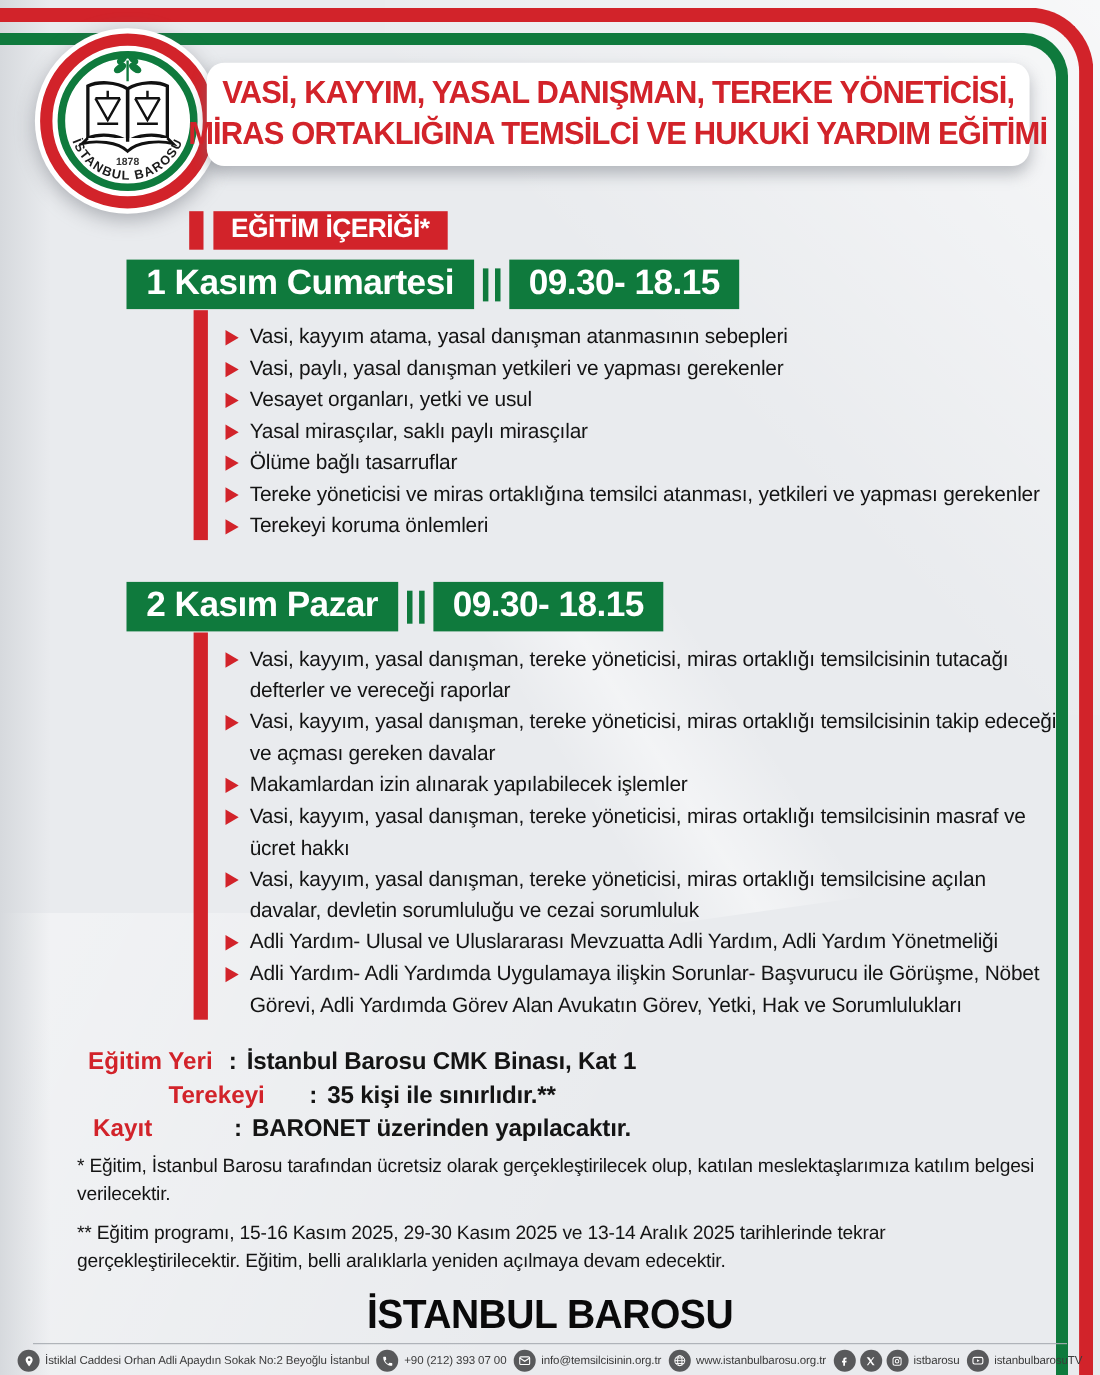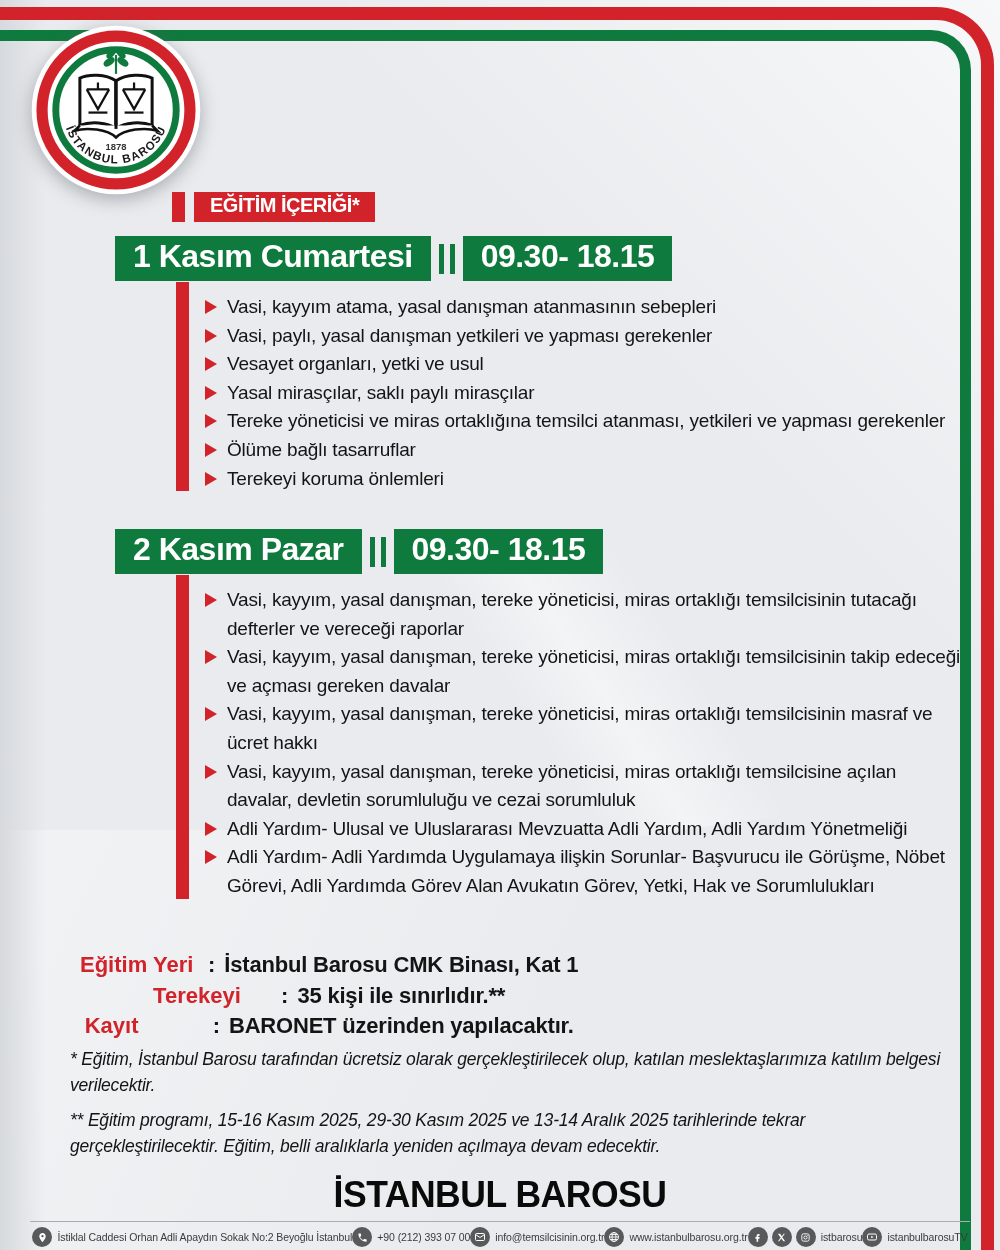--- a/index.html
+++ b/index.html
@@ -28,21 +28,21 @@
   .logo svg{filter:drop-shadow(0 5px 9px rgba(90,95,105,.45));}
   
   .title-banner{position:absolute;left:188px;top:57px;width:748px;height:94px;background:#fff;
     border-radius:16px;box-shadow:0 7px 14px rgba(110,115,125,.45);
     display:flex;flex-direction:column;justify-content:center;align-items:center;}
   .title-banner .line{color:var(--red);font-weight:bold;font-size:29px;line-height:37px;
     letter-spacing:-0.8px;white-space:nowrap;transform:scaleX(.97);}
   
   .content-header-row{position:absolute;left:172px;top:192px;display:flex;gap:9px;align-items:stretch;}
   .red-tick{width:13px;background:var(--red);}
-  .badge-red{background:var(--red);color:#fff;font-weight:bold;font-size:20px;
+  .badge-red{background:var(--red);color:#fff;font-weight:bold;font-size:24px;
     padding:2px 16px 5px;letter-spacing:-0.5px;}
   
   .session{position:absolute;left:0;right:0;}
   .session-head{margin-left:115px;display:flex;align-items:stretch;}
   .badge-green{background:var(--green);color:#fff;font-weight:bold;font-size:32px;
     padding:2px 18px 6px;letter-spacing:-0.5px;white-space:nowrap;}
   .head-sep{display:flex;gap:6px;align-items:center;margin:0 8px;}
   .head-sep i{display:block;width:5px;height:30px;background:var(--green);}
   .vbar{position:absolute;left:176px;top:46px;bottom:2px;width:13px;background:var(--red);}
   ul.items{list-style:none;margin:12px 36px 0 205px;padding:0;font-size:19px;line-height:28.6px;color:var(--ink);}
@@ -50,28 +50,28 @@
   .tri{flex:0 0 auto;width:0;height:0;border-left:12px solid var(--red);
     border-top:7.5px solid transparent;border-bottom:7.5px solid transparent;margin:7px 10px 0 0;}
   .item-text{flex:1;letter-spacing:-0.2px;}
   
   .details{position:absolute;left:80px;top:950px;}
   .detail-row{display:flex;font-size:22px;font-weight:bold;line-height:30.5px;justify-content:center;}
   .detail-label{color:var(--red);width:128px;}
   .detail-colon{color:var(--ink);margin-right:9px;}
   .detail-value{color:var(--ink);letter-spacing:-0.2px;}
   
-  .footnotes{position:absolute;left:70px;right:52px;top:1046px;font-style:italic;}
+  .footnotes{position:absolute;left:70px;right:52px;top:1046px;}
   .footnotes p{margin:0 0 9px;font-size:17.5px;line-height:26px;color:var(--ink);letter-spacing:-0.2px;}
   
   .org-title{position:absolute;left:0;right:0;top:1174px;text-align:center;
     font-size:37px;font-weight:bold;color:#0a0a0a;letter-spacing:-0.5px;transform:scaleX(.96);}
   .divider{position:absolute;left:30px;right:30px;top:1221px;border-top:1.5px solid #a9adb3;}
   .footer{position:absolute;left:16px;right:16px;top:1227px;display:flex;
-    justify-content:center;align-items:center;font-size:10.5px;color:#3b3b3b;letter-spacing:-0.1px;}
+    justify-content:space-between;align-items:center;font-size:10.5px;color:#3b3b3b;letter-spacing:-0.1px;}
   .footer-item{display:flex;align-items:center;gap:5px;white-space:nowrap;}
   .ficon{width:20px;height:20px;border-radius:50%;background:#58595b;
     display:flex;align-items:center;justify-content:center;flex:0 0 auto;}
   .ficon svg{display:block;}
   .social-icons{display:flex;gap:4px;}
 </style>
 </head>
 <body>
 
 <div class="poster">
@@ -115,20 +115,24 @@
         <line x1="110" y1="103" x2="132" y2="103"></line>
       </g>
       <text x="100" y="146" text-anchor="middle" font-size="11" font-weight="bold" fill="#333" font-family="Liberation Sans, sans-serif">1878</text>
       <path id="arcPath" d="M 42 122 A 62 62 0 0 0 158 122" fill="none"></path>
       <text font-size="13.5" font-weight="bold" fill="#1a1a1a" letter-spacing="1.5" font-family="Liberation Sans, sans-serif">
         <textPath href="#arcPath" startOffset="50%" text-anchor="middle">İSTANBUL BAROSU</textPath>
       </text>
     </svg>
   </div>
 
+  <div class="title-banner">
+    <div class="line">VASİ, KAYYIM, YASAL DANIŞMAN, TEREKE YÖNETİCİSİ,</div>
+    <div class="line">MİRAS ORTAKLIĞINA  TEMSİLCİ VE HUKUKİ YARDIM EĞİTİMİ</div>
+  </div>
 
   <div class="content-header-row">
     <div class="red-tick"></div>
     <div class="badge-red">EĞİTİM İÇERİĞİ*</div>
   </div>
 
   <section class="session" style="top:236px">
     <div class="session-head">
       <div class="badge-green">1 Kasım Cumartesi</div>
       <div class="head-sep">
@@ -155,26 +159,26 @@
           <span class="item-text">Vesayet organları, yetki ve usul</span>
         </li>
 
         <li>
           <span class="tri"></span>
           <span class="item-text">Yasal mirasçılar, saklı paylı mirasçılar</span>
         </li>
 
         <li>
           <span class="tri"></span>
+          <span class="item-text">Ölüme bağlı tasarruflar</span>
+        </li>
+
+        <li>
+          <span class="tri"></span>
           <span class="item-text">Tereke yöneticisi ve miras ortaklığına temsilci atanması, yetkileri ve yapması gerekenler</span>
-        </li>
-
-        <li>
-          <span class="tri"></span>
-          <span class="item-text">Ölüme bağlı tasarruflar</span>
         </li>
 
         <li>
           <span class="tri"></span>
           <span class="item-text">Terekeyi koruma önlemleri</span>
         </li>
       </ul>
   </section>
 
   <section class="session" style="top:529px">
@@ -192,20 +196,24 @@
         <li>
           <span class="tri"></span>
           <span class="item-text">Vasi, kayyım, yasal danışman, tereke yöneticisi, miras ortaklığı temsilcisinin tutacağı defterler ve vereceği raporlar</span>
         </li>
 
         <li>
           <span class="tri"></span>
           <span class="item-text">Vasi, kayyım, yasal danışman, tereke yöneticisi, miras ortaklığı temsilcisinin takip edeceği ve açması gereken davalar</span>
         </li>
 
+        <li>
+          <span class="tri"></span>
+          <span class="item-text">Makamlardan izin alınarak yapılabilecek işlemler</span>
+        </li>
 
         <li>
           <span class="tri"></span>
           <span class="item-text">Vasi, kayyım, yasal danışman, tereke yöneticisi, miras ortaklığı temsilcisinin masraf ve ücret hakkı</span>
         </li>
 
         <li>
           <span class="tri"></span>
           <span class="item-text">Vasi, kayyım, yasal danışman, tereke yöneticisi, miras ortaklığı temsilcisine açılan davalar, devletin sorumluluğu ve cezai sorumluluk</span>
         </li>

